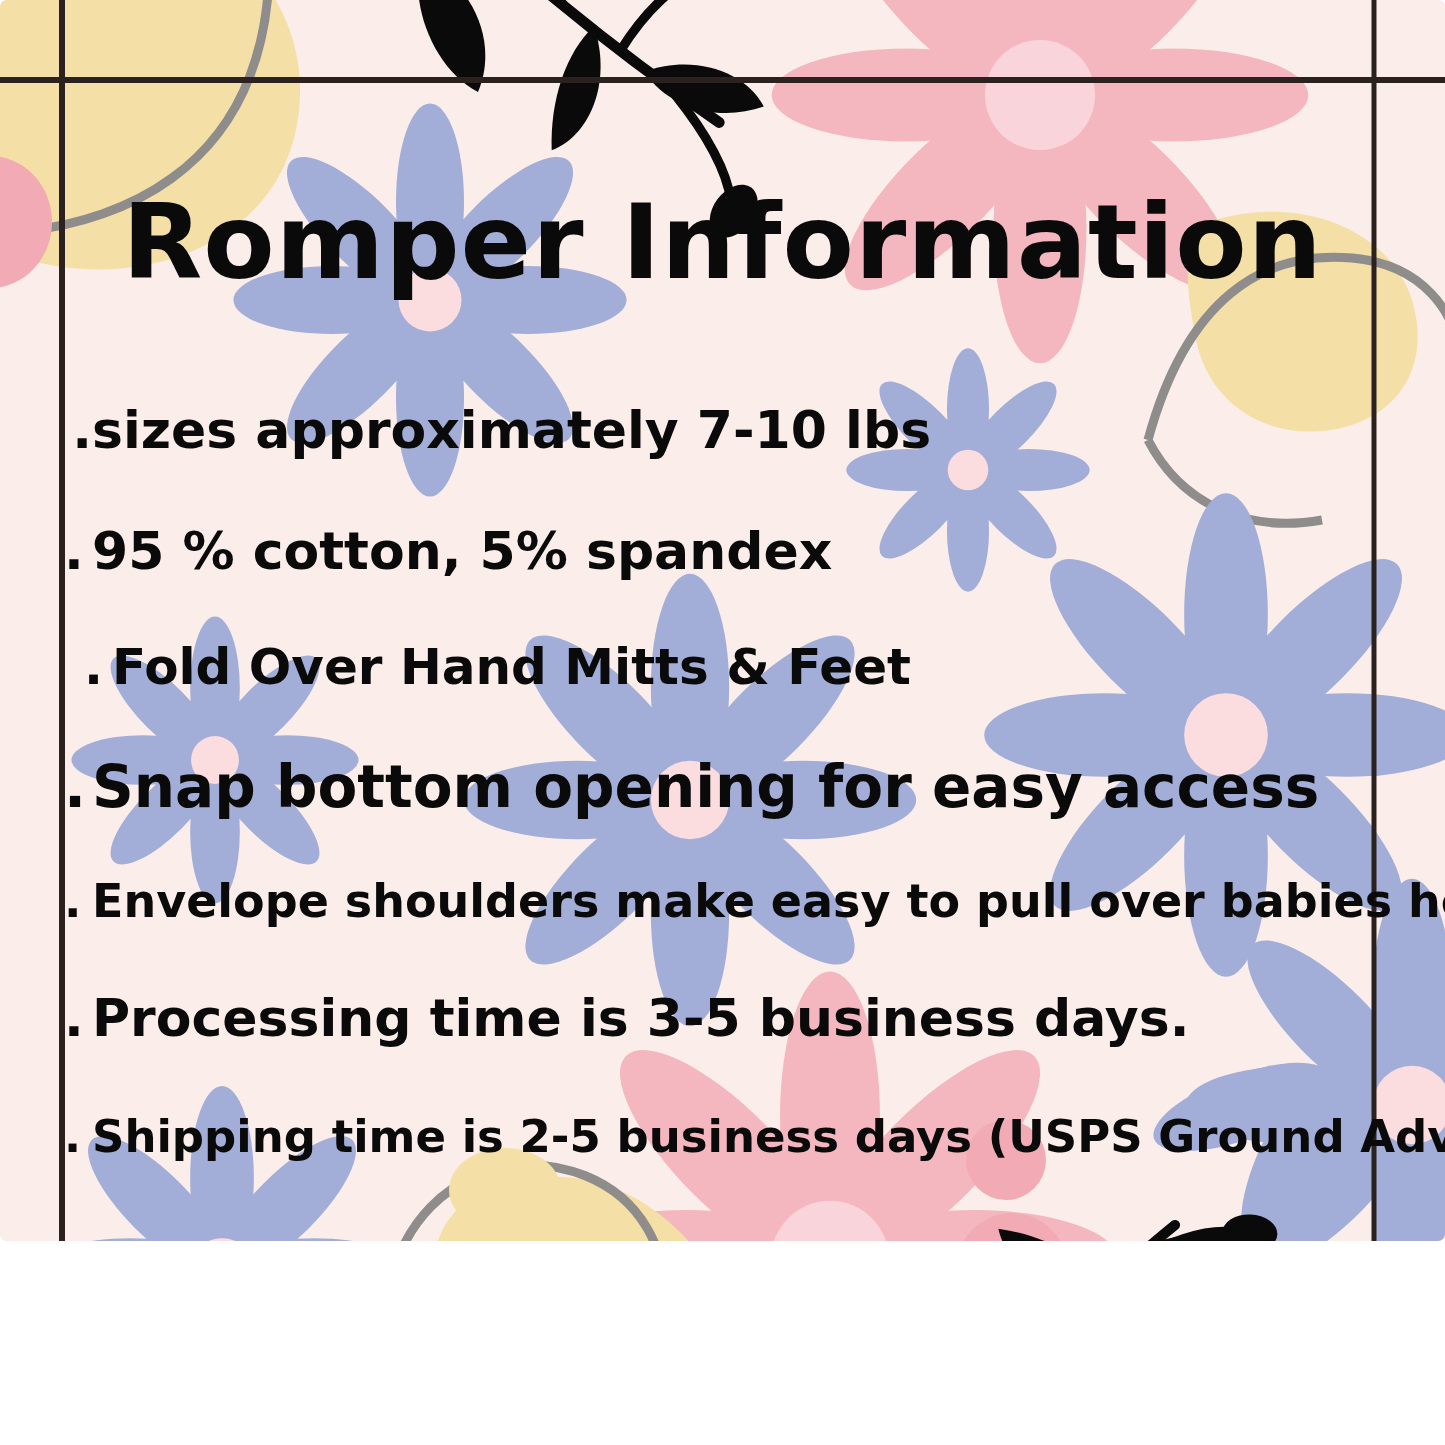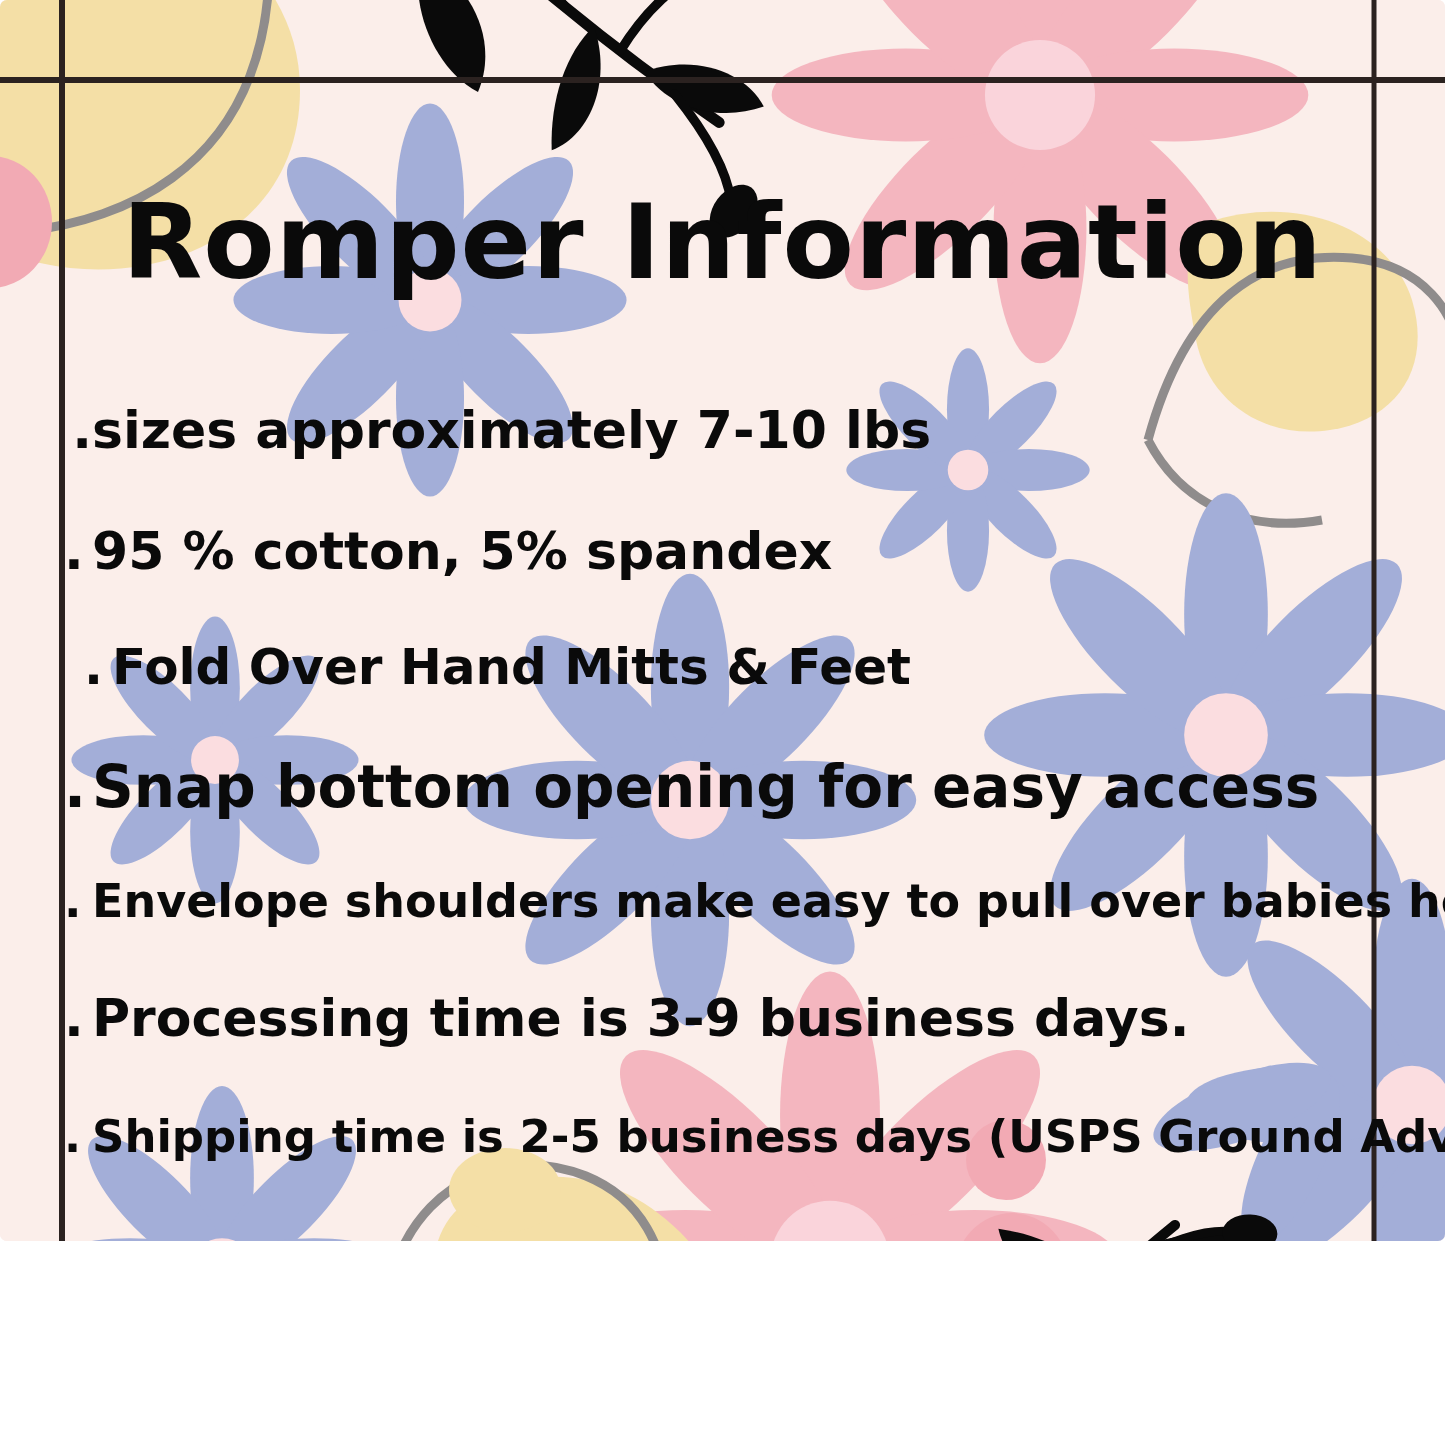--- a/index.html
+++ b/index.html
@@ -222,21 +222,21 @@
 
       <div class="bullet-item b3">
         <span class="bullet-dot">.</span><span>Snap bottom opening for easy access</span>
       </div>
 
       <div class="bullet-item b4">
         <span class="bullet-dot">.</span><span>Envelope shoulders make easy to pull over babies head</span>
       </div>
 
       <div class="bullet-item b5">
-        <span class="bullet-dot">.</span><span>Processing time is 3-9 business days.</span>
+        <span class="bullet-dot">.</span><span>Processing time is 3-5 business days.</span>
       </div>
 
       <div class="bullet-item b6">
         <span class="bullet-dot">.</span><span>Shipping time is 2-5 business days (USPS Ground Advantage)</span>
       </div>
 
     </div>
   </div>
 
 </div>

